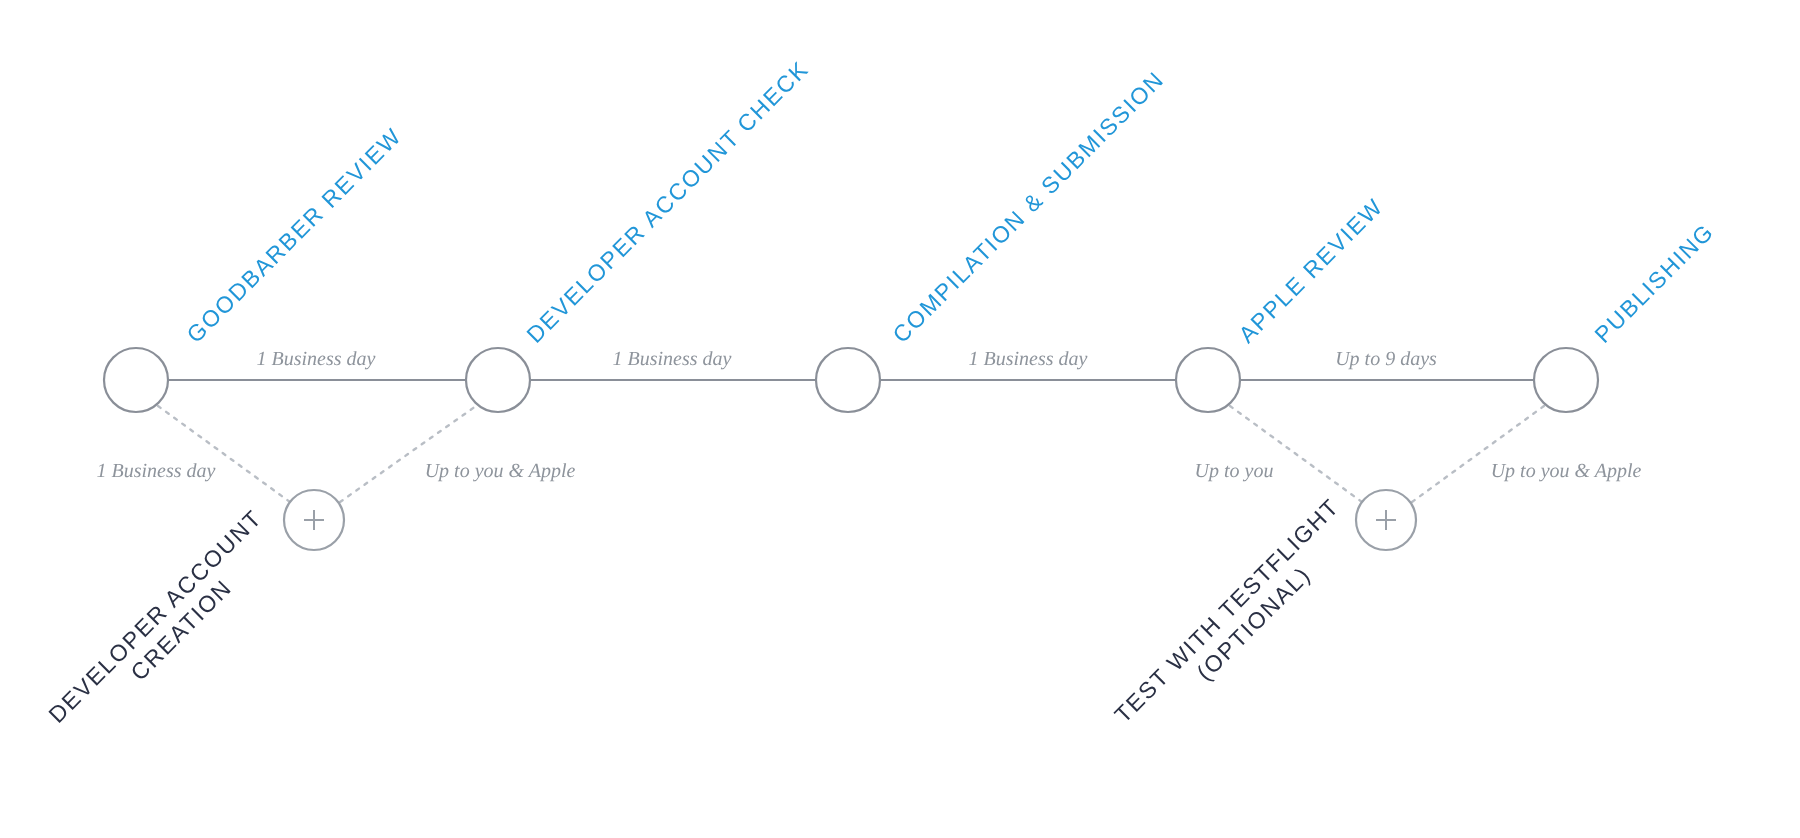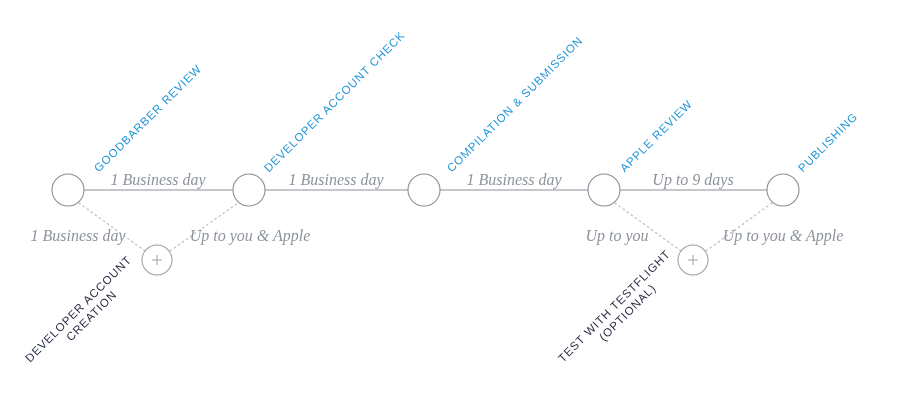--- a/index.html
+++ b/index.html
@@ -64,21 +64,21 @@
     font-weight: 400;
     letter-spacing: 0.9px;
     white-space: nowrap;
     transform-origin: 0 50%;
     transform: rotate(-45deg);
     font-family: "Liberation Sans", sans-serif;
   }
   .duration-label {
     position: absolute;
     color: #8e949c;
-    font-size: 16px;
+    font-size: 10px;
     font-style: italic;
     white-space: nowrap;
     font-family: "Liberation Serif", serif;
     transform: translate(-50%, -50%);
   }
   .optional-label {
     position: absolute;
     color: #2a3044;
     font-size: 11.5px;
     letter-spacing: 0.9px;

